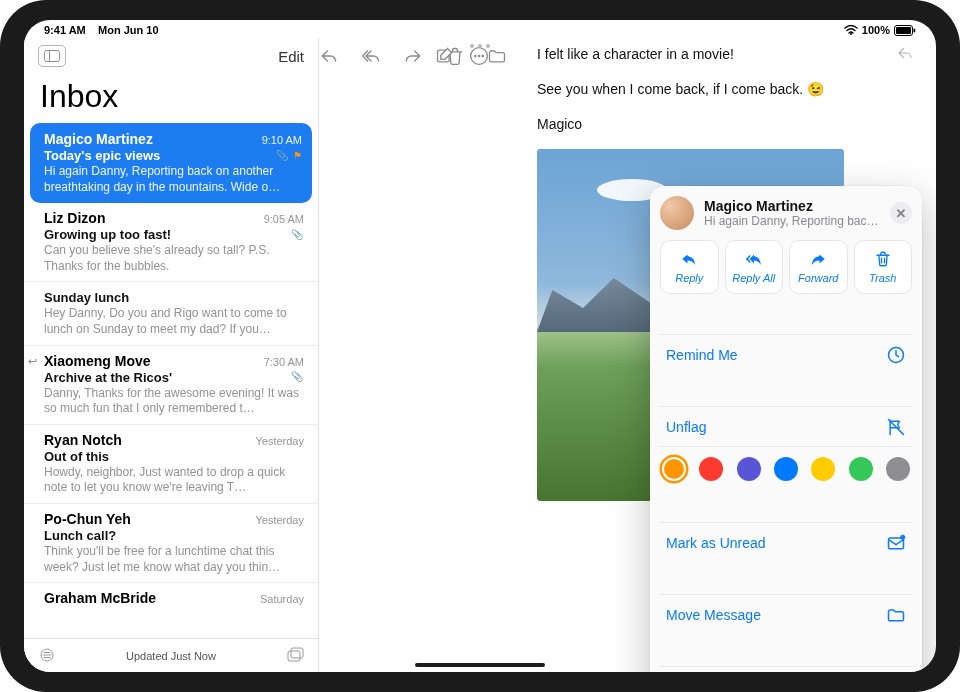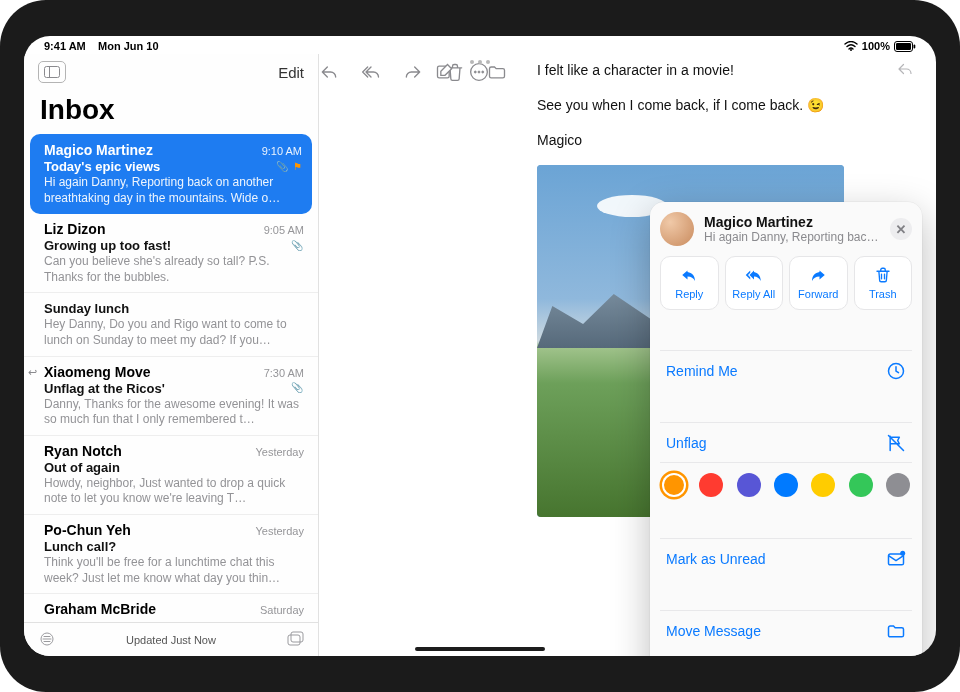--- a/index.html
+++ b/index.html
@@ -1,31 +1,31 @@
 <!DOCTYPE html>
 <html><head>
 <meta charset="utf-8">
 <style>
   * { box-sizing: border-box; margin: 0; padding: 0; font-family: -apple-system, "Helvetica Neue", Helvetica, Arial, sans-serif; }
   body { width: 960px; height: 692px; background: #fff; overflow: hidden; user-select: none; }
-  .device-frame { width: 960px; height: 692px; background: #1b1b1b; border-radius: 46px; padding: 36px 24px; position: relative; }
+  .device-frame { width: 960px; height: 692px; background: #1b1b1b; border-radius: 46px; padding: 20px 24px; position: relative; }
   .screen { width: 100%; height: 100%; background: #fff; border-radius: 26px; position: relative; overflow: hidden; display: flex; flex-direction: column; }
 
   .status-bar { height: 18px; display: flex; align-items: center; justify-content: space-between; padding: 2px 20px 0; font-size: 11px; font-weight: 600; color: #000; }
   .status-right { display: flex; align-items: center; gap: 4px; }
   .status-right svg { display: block; }
   .multitask-dots { position: absolute; left: 50%; transform: translateX(-50%); top: 24px; display: flex; gap: 4px; z-index: 5; }
   .multitask-dots span { width: 4px; height: 4px; border-radius: 50%; background: #b8b8b8; }
 
   .main-split { flex: 1; display: flex; overflow: hidden; }
   .sidebar { width: 295px; border-right: 1px solid #e1e1e1; display: flex; flex-direction: column; background: #fefefe; }
   .sidebar-toolbar { height: 36px; display: flex; align-items: center; justify-content: space-between; padding: 0 14px; }
   .sidebar-toolbar .icon-btn { width: 28px; height: 22px; border: 1px solid #b4b4b4; border-radius: 5px; display: flex; align-items: center; justify-content: center; }
   .sidebar-toolbar .edit { font-size: 15px; color: #333; margin-left: 44px; }
-  .inbox-title { font-size: 28px; font-weight: 700; padding: 4px 16px 8px; }
+  .inbox-title { font-size: 32px; font-weight: 400; padding: 4px 16px 8px; }
   .msg-list { flex: 1; overflow: hidden; }
   .msg-item { padding: 7px 14px 7px 20px; border-top: 1px solid #eee; position: relative; }
   .msg-item:first-child { border-top: none; }
   .msg-item.selected { background: #1e7cf1; color: #fff; border-radius: 10px; margin: 0 6px; padding: 8px 10px 8px 14px; border-top: none; }
   .msg-item.selected + .msg-item { border-top: none; }
   .msg-row1 { display: flex; justify-content: space-between; align-items: baseline; }
   .sender { font-size: 14px; font-weight: 600; }
   .time { font-size: 11px; opacity: 0.9; }
   .subject-row { display: flex; align-items: center; gap: 6px; }
   .subject { font-size: 13px; font-weight: 600; margin-top: 1px; flex: 1; white-space: nowrap; overflow: hidden; text-overflow: ellipsis; }
@@ -52,21 +52,21 @@
   .content-footer { height: 30px; display: flex; align-items: center; justify-content: flex-end; padding: 0 20px; color: #b5b5b8; }
 
   
   .popover { position: absolute; right: 14px; top: 148px; width: 272px; background: #fafafa; border-radius: 14px; box-shadow: 0 12px 38px rgba(0,0,0,0.26), 0 0 0 0.5px rgba(0,0,0,0.06); z-index: 20; padding: 10px 10px 6px; }
   .popover-header { display: flex; align-items: center; gap: 10px; margin-bottom: 10px; }
   .avatar { width: 34px; height: 34px; border-radius: 50%; background: radial-gradient(circle at 30% 30%, #f0c9a8, #c98b5e); flex-shrink: 0; }
   .pop-head-text { flex: 1; min-width: 0; }
   .pop-head-text .name { font-size: 14px; font-weight: 600; color: #111; }
   .pop-head-text .line { font-size: 12px; color: #8a8a8e; white-space: nowrap; overflow: hidden; text-overflow: ellipsis; }
   .close-btn { width: 22px; height: 22px; border-radius: 50%; background: #ededef; color: #808085; display: flex; align-items: center; justify-content: center; font-size: 13px; font-weight: 700; }
-  .action-row { display: flex; gap: 6px; margin-bottom: 8px; }
+  .action-row { display: flex; gap: 6px; margin-bottom: 8px; font-style: italic; }
   .action-btn { flex: 1; height: 54px; background: #fff; border: 0.5px solid #e6e6e8; border-radius: 10px; display: flex; flex-direction: column; align-items: center; justify-content: center; gap: 4px; color: #0a7aff; font-size: 11px; font-weight: 500; }
   .action-btn svg { width: 20px; height: 18px; }
   .menu-list { display: flex; flex-direction: column; }
   .menu-item { height: 40px; display: flex; align-items: center; justify-content: space-between; padding: 0 6px; border-top: 0.5px solid #e8e8ea; color: #0a7aff; font-size: 14px; margin-top: 32px; }
   .menu-item:first-child { border-top: 0.5px solid #e8e8ea; }
   .menu-item svg { width: 20px; height: 20px; }
   .color-row { height: 44px; display: flex; align-items: center; justify-content: space-between; padding: 0 2px; border-top: 0.5px solid #e8e8ea; gap: 6px; }
   .color-dot { width: 24px; height: 24px; border-radius: 50%; }
   .color-dot.active { box-shadow: 0 0 0 2px #fff inset, 0 0 0 2.5px currentColor; }
 
@@ -152,34 +152,34 @@
               </div>
               <div class="preview">Hey Danny, Do you and Rigo want to come to lunch on Sunday to meet my dad? If you…</div>
             </div>
             <div class="msg-item">
               <span class="reply-glyph">↩</span>
               <div class="msg-row1">
                 <span class="sender">Xiaomeng Move</span>
                 <span class="time">7:30 AM</span>
               </div>
               <div class="subject-row">
-                <div class="subject">Unflag at the Ricos'</div>
+                <div class="subject">Archive at the Ricos'</div>
                 <div class="attach-flag">
                   <span style="opacity:0.9">📎</span>
                 </div>
               </div>
               <div class="preview">Danny, Thanks for the awesome evening! It was so much fun that I only remembered t…</div>
             </div>
             <div class="msg-item">
               <div class="msg-row1">
                 <span class="sender">Ryan Notch</span>
                 <span class="time">Yesterday</span>
               </div>
               <div class="subject-row">
-                <div class="subject">Out of again</div>
+                <div class="subject">Out of this</div>
               </div>
               <div class="preview">Howdy, neighbor, Just wanted to drop a quick note to let you know we're leaving T…</div>
             </div>
             <div class="msg-item">
               <div class="msg-row1">
                 <span class="sender">Po-Chun Yeh</span>
                 <span class="time">Yesterday</span>
               </div>
               <div class="subject-row">
                 <div class="subject">Lunch call?</div>

